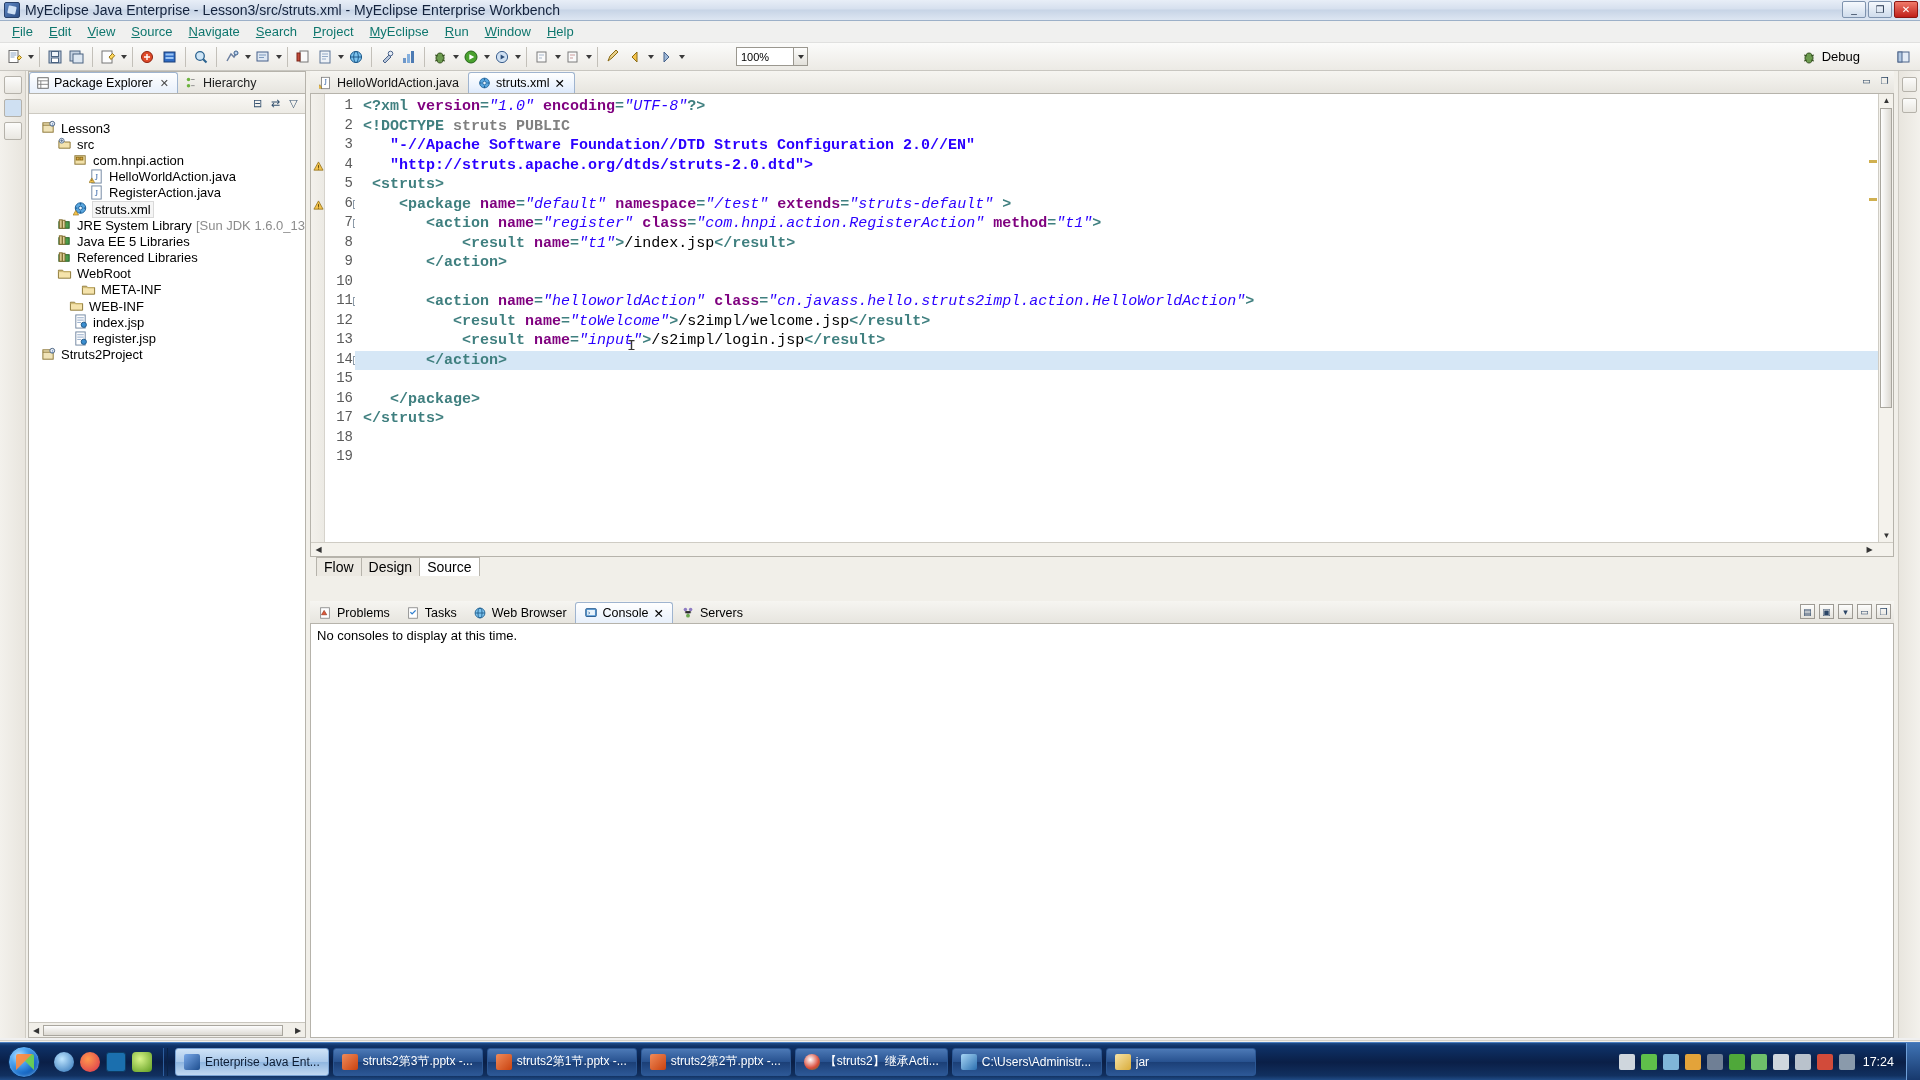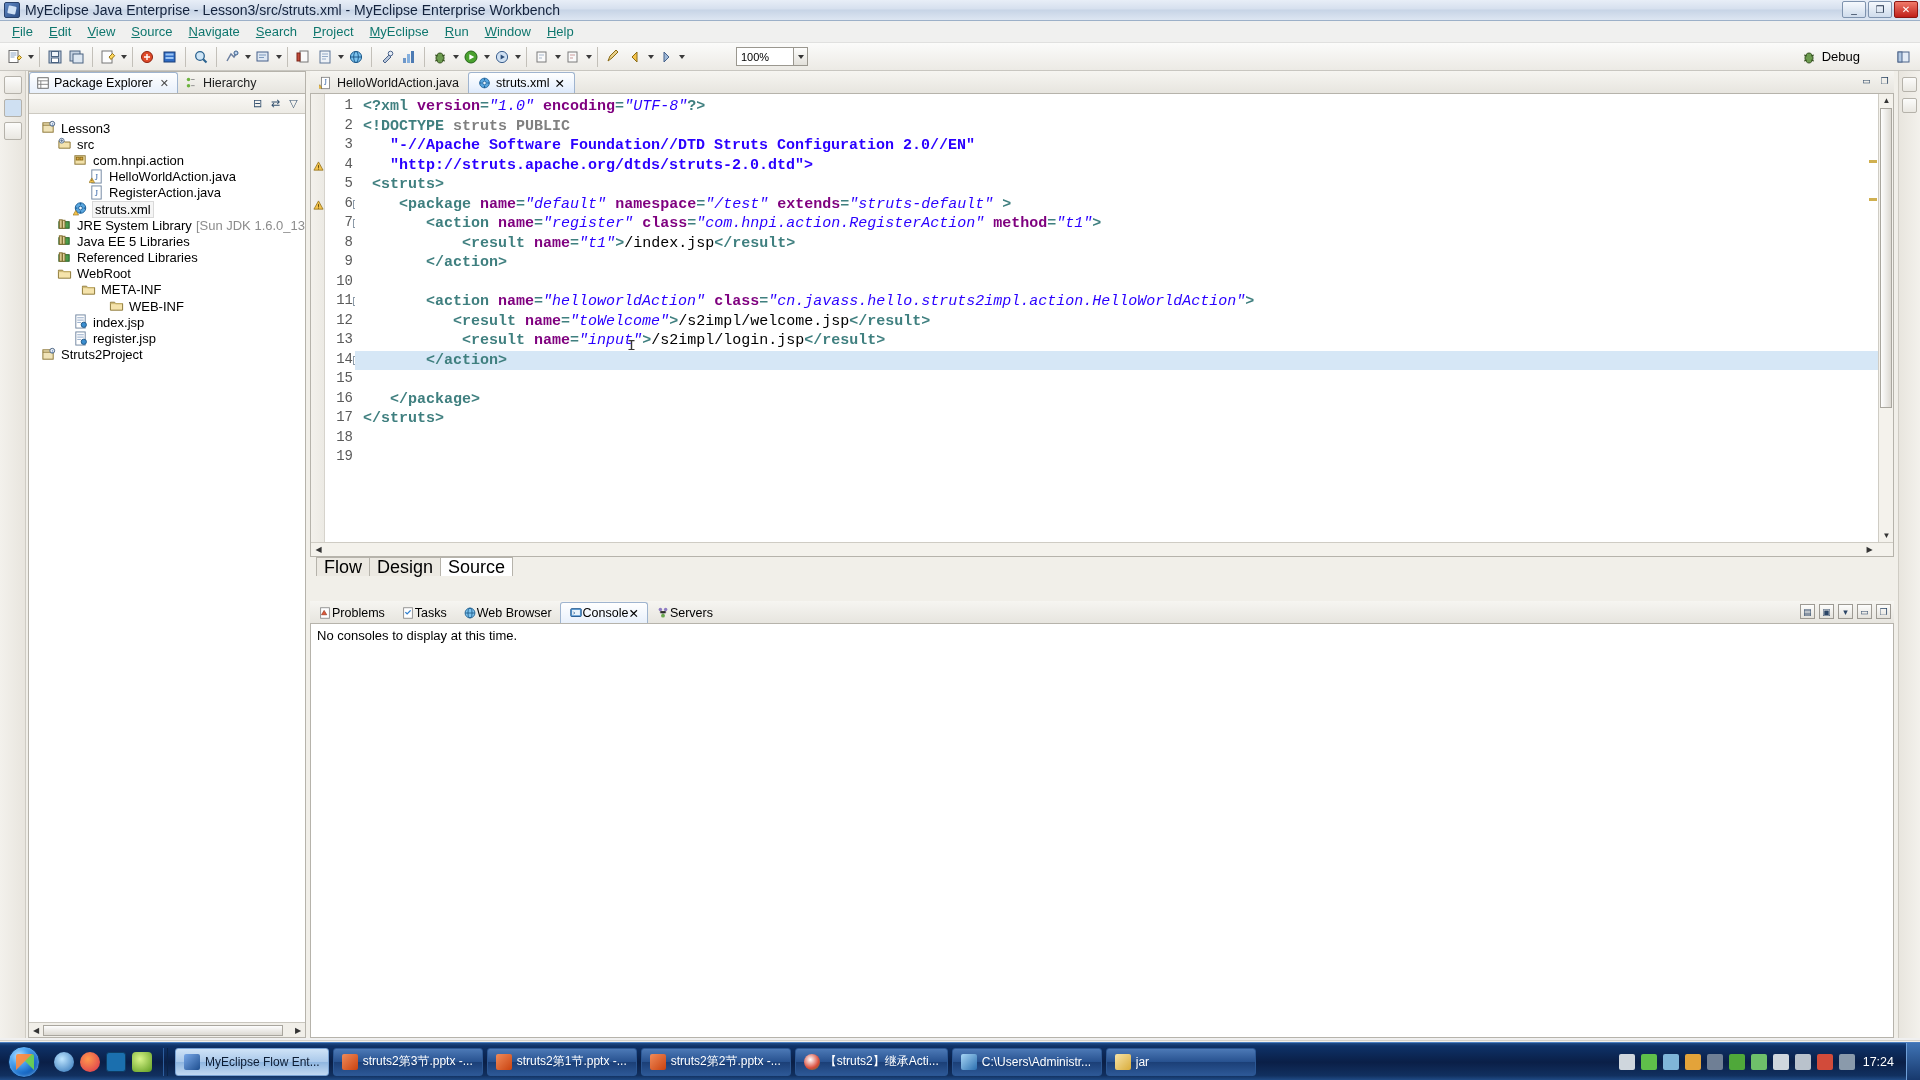--- a/index.html
+++ b/index.html
@@ -179,32 +179,32 @@
   .dt-str { color:#2a00ff; font-weight:bold; }
   .mouse-caret { position:absolute; color:#333; font-family:"Liberation Mono",monospace; font-size:15px;}
   .ed-vscroll{ position:absolute; right:0; top:0; bottom:14px; width:15px; background:#f4f2ec; border-left:1px solid #cfccc4;}
   .ed-vthumb{ position:absolute; top:14px; left:1px; width:12px; height:300px; background: linear-gradient(to right,#fefefe,#dcd9d2); border:1px solid #a9a69e;}
   .sb-arr{ width:15px;height:13px;display:flex;align-items:center;justify-content:center;font-size:8px;color:#333;}
   .ed-hscroll{ position:absolute; left:0; right:0; bottom:0; height:14px; background:#f4f2ec; border-top:1px solid #cfccc4;}
   .overview-marks{ position:absolute; right:16px; width:8px;}
   .mark{ position:absolute; width:8px; height:3px; background:#d0b050; }
 
   .src-tabs { height: 19px; display:flex; align-items:stretch; background:#f1efe9; padding-left:6px; }
-  .src-tab { padding: 8px 7px; display:flex; align-items:center; font-size:18px; color:#000;
+  .src-tab { padding: 8px 7px; display:flex; align-items:center; font-size:14px; color:#000;
     border:1px solid #b6b3ab; border-bottom:none; background:#ece9e2; margin-right:-1px;}
   .src-tab.active { background:#fff; }
 
   
   .console {
     position:absolute; left: 310px; right: 26px; top: 530px; bottom: 0;
     display:flex; flex-direction:column;
   }
   .con-tabs { height: 22px; display:flex; align-items:flex-end; position:relative;
     background: linear-gradient(to bottom,#f6f5f1,#e7e5df); }
-  .con-tab { height: 21px; display:flex; align-items:center; padding: 0 8px; font-size:12.5px; color:#000; }
+  .con-tab { height: 21px; display:flex; align-items:center; gap:5px; padding: 0 8px; font-size:12.5px; color:#000; }
   .con-tab.active { background: linear-gradient(to bottom,#ffffff,#e8f0fb); border:1px solid #9fb4cf; border-bottom:none; border-radius:3px 3px 0 0;}
   .con-tools { position:absolute; right:3px; top:3px; display:flex; align-items:center; gap:4px;}
   .con-ico { width:15px;height:15px; border:1px solid #9d9a93; background: linear-gradient(to bottom,#fdfdfc,#e4e2dc);
     display:flex;align-items:center;justify-content:center; font-size:9px;color:#2b4566;}
   .con-body { flex:1; background:#fff; border:1px solid #b6b3ab; padding: 4px 6px; font-size:13px; color:#000;}
 
   
   .statusbar { position:absolute; left:0; right:0; bottom: 14px; height: 26px; background:#f1efe9; border-top:1px solid #d5d2cb;
     display:flex; align-items:center; padding-left:6px; }
   .sb-ico{ width:16px;height:16px; background:#e9e6df; border:1px solid #bdbab3; }
@@ -577,21 +577,21 @@
               </svg></span>
             <span class="tlabel">WebRoot</span>
           </div>
           <div class="tnode" style="padding-left: 52px;">
             <span class="ticon"><svg viewBox="0 0 16 16" width="15" height="15">
                 <path d="M1.5 4.5h4.5l1.2 1.5h7.3V13H1.5z" fill="#f5e3ab" stroke="#8a7433"></path>
                 <path d="M1.5 6h12.5" stroke="#c9b46d"></path>
               </svg></span>
             <span class="tlabel">META-INF</span>
           </div>
-          <div class="tnode" style="padding-left: 40px; margin-left: 40px;">
+          <div class="tnode" style="padding-left: 40px;">
             <span class="ticon"><svg viewBox="0 0 16 16" width="15" height="15">
                 <path d="M1.5 4.5h4.5l1.2 1.5h7.3V13H1.5z" fill="#f5e3ab" stroke="#8a7433"></path>
                 <path d="M1.5 6h12.5" stroke="#c9b46d"></path>
               </svg></span>
             <span class="tlabel">WEB-INF</span>
           </div>
           <div class="tnode" style="padding-left: 44px;">
             <span class="ticon"><svg viewBox="0 0 16 16" width="15" height="15">
                 <rect x="3" y="1" width="10" height="14" fill="#fff" stroke="#6f85a0"></rect>
                 <path d="M4.5 4h7M4.5 6.5h7M4.5 9h4" stroke="#8fa8c6"></path>
@@ -790,21 +790,21 @@
     <div class="qlaunch">
       <div class="ql-ico" style="background:radial-gradient(circle at 40% 35%,#bfe6ff,#2a6fb5);border-radius:50%;"></div>
       <div class="ql-ico" style="background:radial-gradient(circle at 40% 35%,#ff9a4d,#d8304e);border-radius:50%;"></div>
       <div class="ql-ico" style="background:#1b6fae;border:1px solid #0d3d66;"></div>
       <div class="ql-ico" style="background:radial-gradient(circle at 40% 35%,#d9f58a,#5d9b1e);border-radius:4px;"></div>
     </div>
     <div class="tb-divider"></div>
     <div class="tasks" id="tasks">
         <div class="task active">
           <span class="task-ico" style="background: linear-gradient(135deg, rgb(121, 168, 232), rgb(30, 79, 144)); border-radius: 2px;"></span>
-          <span class="tlab">MyEclipse Flow Ent...</span>
+          <span class="tlab">Enterprise Java Ent...</span>
         </div>
         <div class="task">
           <span class="task-ico" style="background: linear-gradient(135deg, rgb(240, 139, 90), rgb(201, 66, 15)); border-radius: 2px;"></span>
           <span class="tlab">struts2第3节.pptx -...</span>
         </div>
         <div class="task">
           <span class="task-ico" style="background: linear-gradient(135deg, rgb(240, 139, 90), rgb(201, 66, 15)); border-radius: 2px;"></span>
           <span class="tlab">struts2第1节.pptx -...</span>
         </div>
         <div class="task">

